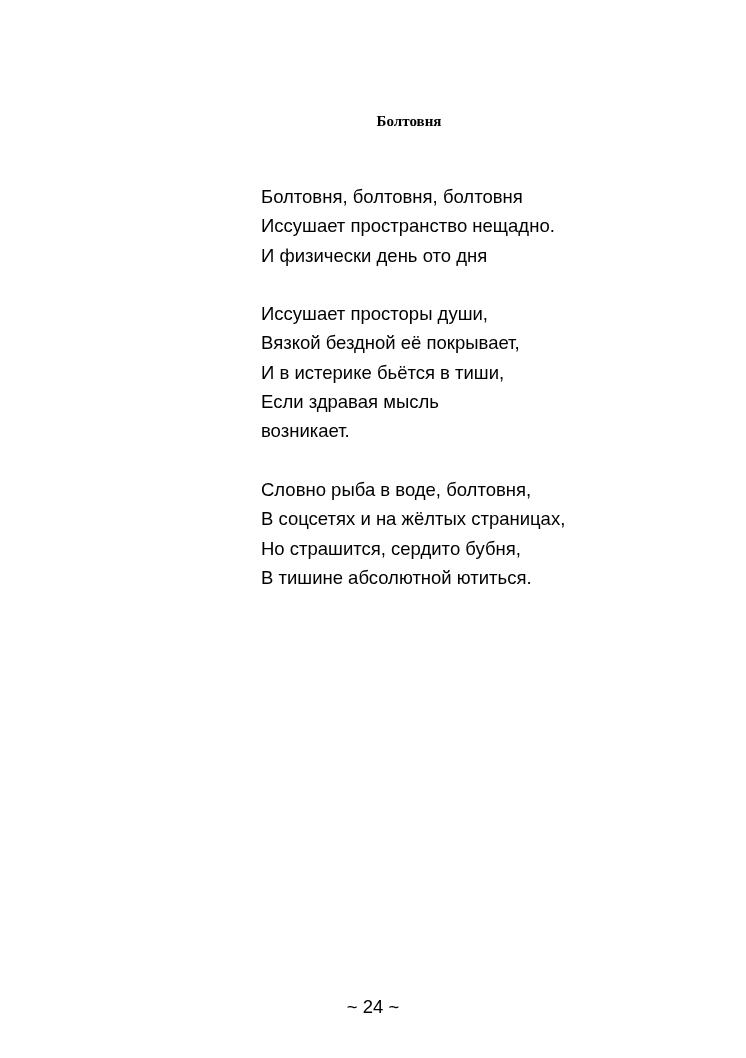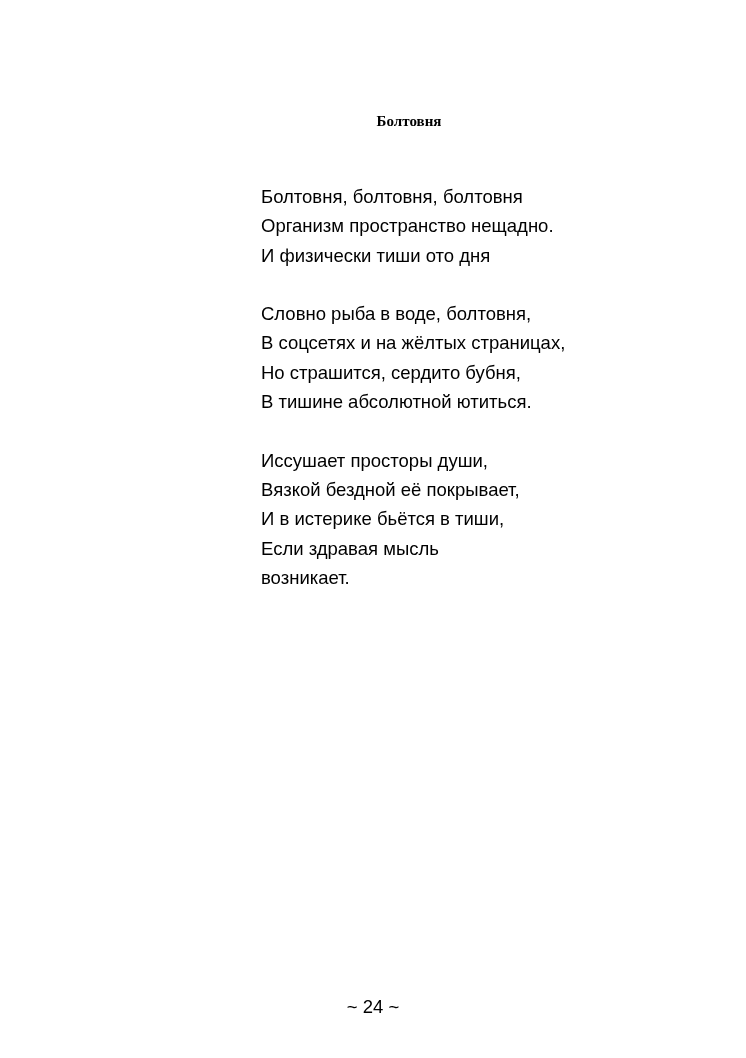--- a/index.html
+++ b/index.html
@@ -62,32 +62,32 @@
   </style>
 </head>
 <body>
 
 <div class="page">
   <div class="title">Болтовня</div>
 
   <div class="poem">
     <div class="stanza">
       <span class="line">Болтовня, болтовня, болтовня</span>
-      <span class="line">Организм пространство нещадно.</span>
-      <span class="line">И физически тиши ото дня</span>
-    </div>
-    <div class="stanza">
-      <span class="line">Словно рыба в воде, болтовня,</span>
-      <span class="line">В соцсетях и на жёлтых страницах,</span>
-      <span class="line">Но страшится, сердито бубня,</span>
-      <span class="line">В тишине абсолютной ютиться.</span>
+      <span class="line">Иссушает пространство нещадно.</span>
+      <span class="line">И физически день ото дня</span>
     </div>
     <div class="stanza">
       <span class="line">Иссушает просторы души,</span>
       <span class="line">Вязкой бездной её покрывает,</span>
       <span class="line">И в истерике бьётся в тиши,</span>
       <span class="line">Если здравая мысль</span>
       <span class="line">возникает.</span>
     </div>
+    <div class="stanza">
+      <span class="line">Словно рыба в воде, болтовня,</span>
+      <span class="line">В соцсетях и на жёлтых страницах,</span>
+      <span class="line">Но страшится, сердито бубня,</span>
+      <span class="line">В тишине абсолютной ютиться.</span>
+    </div>
   </div>
 
   <div class="page-number">~ 24 ~</div>
 </div>
 
 </body></html>

